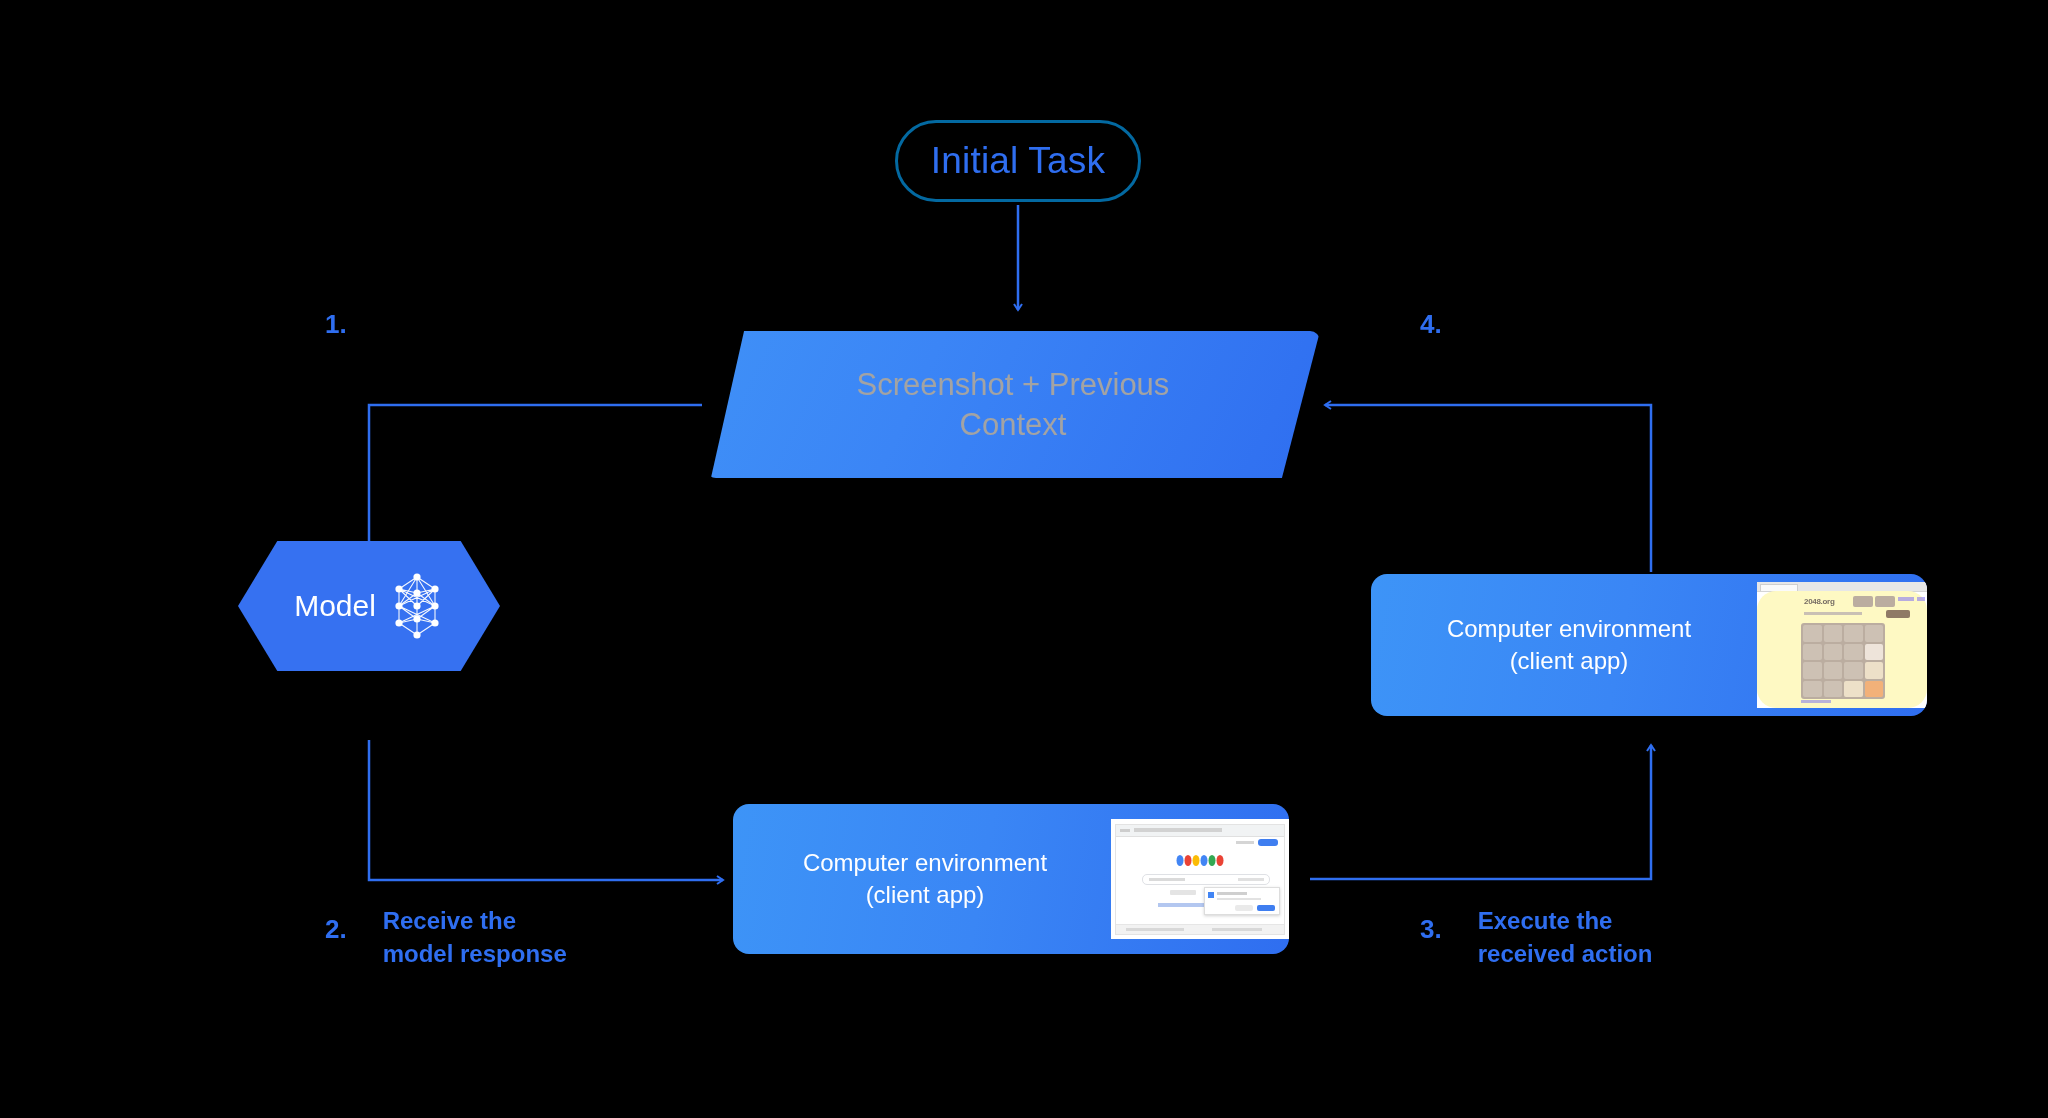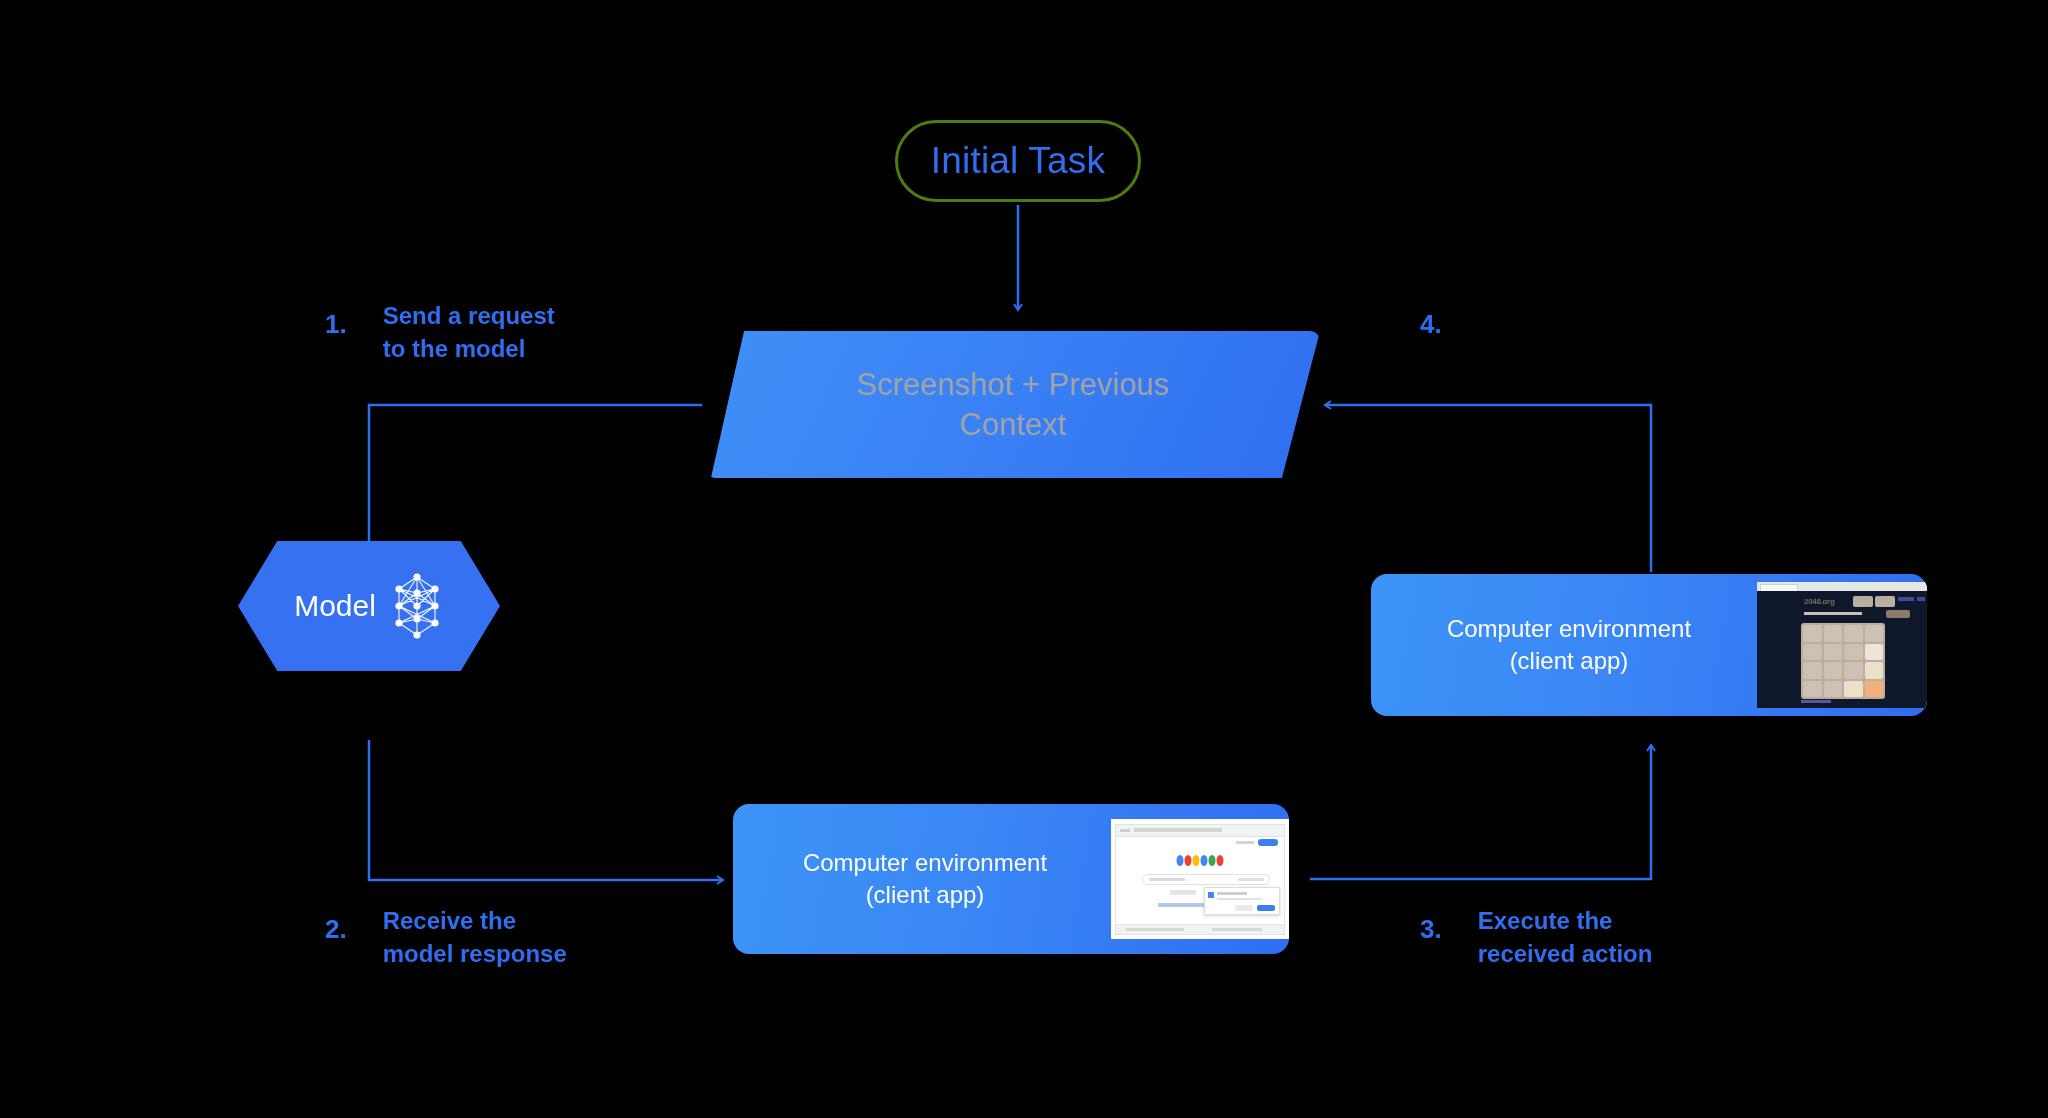--- a/index.html
+++ b/index.html
@@ -31,21 +31,21 @@
     pointer-events: none;
   }
 
   
   .pill {
     position: absolute;
     left: 895px;
     top: 120px;
     width: 246px;
     height: 82px;
-    border: 3px solid #4d7c0f;
+    border: 3px solid #0369a1;
     border-radius: 41px;
     box-sizing: border-box;
     display: flex;
     align-items: center;
     justify-content: center;
     background: transparent;
   }
   .pill-label {
     color: #2f6ef0;
     font-size: 37px;
@@ -173,21 +173,22 @@
   .t2048-chrome {
     position: absolute; left: 0; top: 0; right: 0; height: 9px;
     background: #e7e7e7; border-bottom: 1px solid #d4d4d4;
   }
   .t2048-tab {
     position: absolute; left: 3px; top: 1.5px; width: 36px; height: 6px;
     background: #fafafa; border: 1px solid #cfcfcf; border-bottom: none;
   }
   .t2048-body {
     position: absolute; left: 0; top: 9px; right: 0; bottom: 0;
-    background: #0f172a;
+    background: #fef9c3;
+    border-radius: 19px;
   }
   .t2048-logo {
     position: absolute; left: 47px; top: 6px;
     font-size: 8px; font-weight: bold; color: #776e65; letter-spacing: -0.3px;
   }
   .t2048-scorebox {
     position: absolute; top: 5px; width: 20px; height: 11px;
     background: #bbada0; border-radius: 2px;
   }
   .t2048-link {
@@ -423,22 +424,20 @@
         <div class="g-footer">
           <i style="left:10px;width:58px"></i>
           <i style="left:96px;width:50px"></i>
         </div>
       </div>
     </div>
   </div>
 
   <div class="step" id="step-1">
     <span class="step-num">1.</span>
-    <span class="step-text">Send a request
-to the model</span>
   </div>
   <div class="step" id="step-2">
     <span class="step-num">2.</span>
     <span class="step-text">Receive the
 model response</span>
   </div>
   <div class="step" id="step-3">
     <span class="step-num">3.</span>
     <span class="step-text">Execute the
 received action</span>

